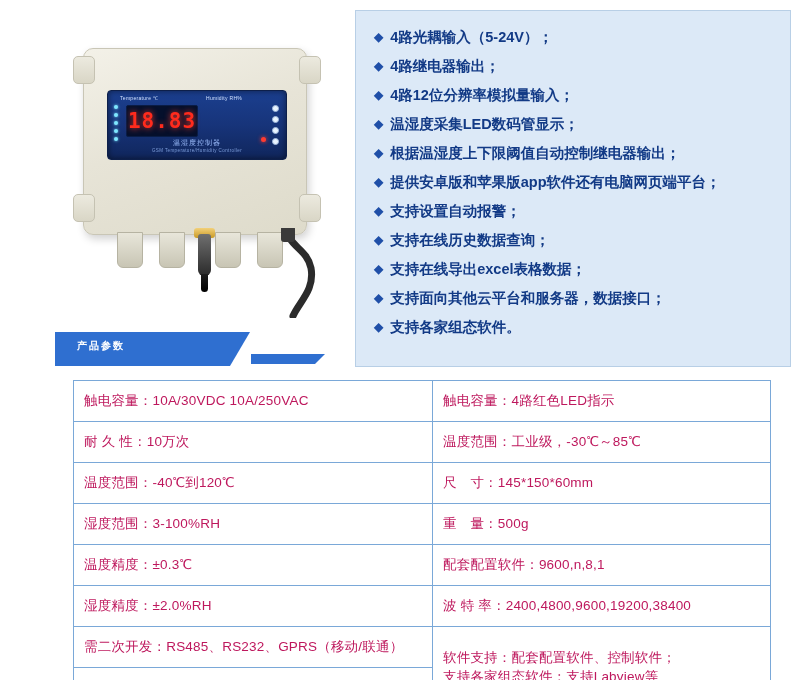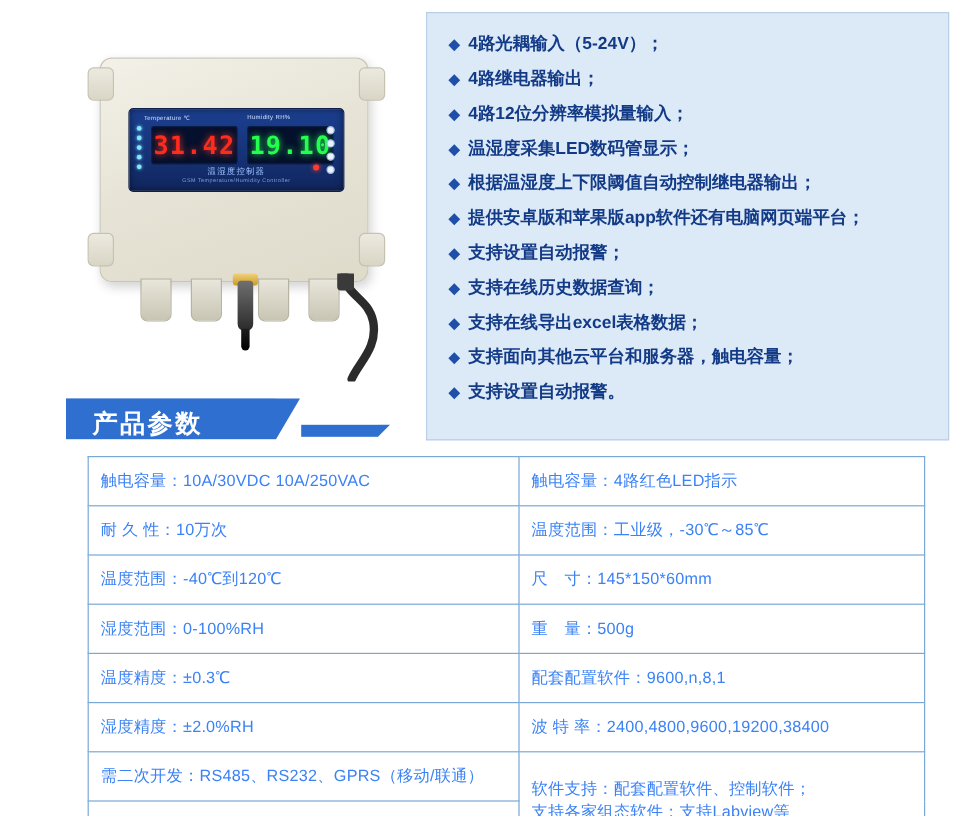--- a/index.html
+++ b/index.html
@@ -212,21 +212,21 @@
     position: absolute;
     right: -20px; top: 0;
     border-left: 20px solid #2f6fd0;
     border-top: 0 solid transparent;
     border-bottom: 34px solid transparent;
   }
   .banner-text {
     position: absolute;
     left: 22px; top: 7px;
     color: #ffffff;
-    font-size: 21px;
+    font-size: 10px;
     font-weight: bold;
     letter-spacing: 2px;
     z-index: 2;
   }
   .banner-tail {
     position: absolute;
     left: 196px; top: 22px;
     width: 64px; height: 10px;
     background: #2f6fd0;
   }
@@ -244,21 +244,21 @@
     left: 73px; top: 380px;
     width: 655px;
     border-collapse: collapse;
     table-layout: fixed;
   }
   #spec-table td {
     border: 1px solid #7aa8d8;
     height: 34px;
     padding: 3px 10px;
     font-size: 13.5px;
-    color: #3b82f6;
+    color: #be185d;
     vertical-align: middle;
     letter-spacing: .2px;
   }
   #spec-table td.col-left { width: 338px; }
   #spec-table td.col-right { width: 317px; }
   .cell-two-lines { line-height: 1.35; font-size: 12.5px; }
 </style>
 </head>
 <body>
 
@@ -274,22 +274,21 @@
     <div class="panel">
       <span class="panel-label l1">Temperature ℃</span>
       <span class="panel-label l2">Humidity RH%</span>
       <span class="led-dots">
           <i></i>
           <i></i>
           <i></i>
           <i></i>
           <i></i>
         </span>
-      <div class="digit-box temp">31.42</div>
-      <div class="digit-box hum">19.10</div>
+      <div class="digit-box temp">18.83</div>
       <div class="panel-title">温湿度控制器</div>
       <div class="panel-sub">GSM Temperature/Humidity Controller</div>
       <span class="side-leds">
           <i></i>
           <i></i>
           <i></i>
           <i></i>
         </span>
       <span class="red-dot"></span>
     </div>
@@ -342,25 +341,25 @@
       <li>
           <span class="bullet">◆</span>
           <span class="txt">支持在线历史数据查询；</span>
         </li>
       <li>
           <span class="bullet">◆</span>
           <span class="txt">支持在线导出excel表格数据；</span>
         </li>
       <li>
           <span class="bullet">◆</span>
-          <span class="txt">支持面向其他云平台和服务器，触电容量；</span>
-        </li>
-      <li>
-          <span class="bullet">◆</span>
-          <span class="txt">支持设置自动报警。</span>
+          <span class="txt">支持面向其他云平台和服务器，数据接口；</span>
+        </li>
+      <li>
+          <span class="bullet">◆</span>
+          <span class="txt">支持各家组态软件。</span>
         </li>
     </ul>
   </div>
 </div>
 
 <div id="params-banner">
   <div class="banner-shape"></div>
   <div class="banner-tail"></div>
   <div class="banner-text">产品参数</div>
 </div>
@@ -373,21 +372,21 @@
     </tr>
     <tr>
       <td class="col-left">耐 久 性：10万次</td>
       <td class="col-right">温度范围：工业级，-30℃～85℃</td>
     </tr>
     <tr>
       <td class="col-left">温度范围：-40℃到120℃</td>
       <td class="col-right">尺　寸：145*150*60mm</td>
     </tr>
     <tr>
-      <td class="col-left">湿度范围：0-100%RH</td>
+      <td class="col-left">湿度范围：3-100%RH</td>
       <td class="col-right">重　量：500g</td>
     </tr>
     <tr>
       <td class="col-left">温度精度：±0.3℃</td>
       <td class="col-right">配套配置软件：9600,n,8,1</td>
     </tr>
     <tr>
       <td class="col-left">湿度精度：±2.0%RH</td>
       <td class="col-right">波 特 率：2400,4800,9600,19200,38400</td>
     </tr>

